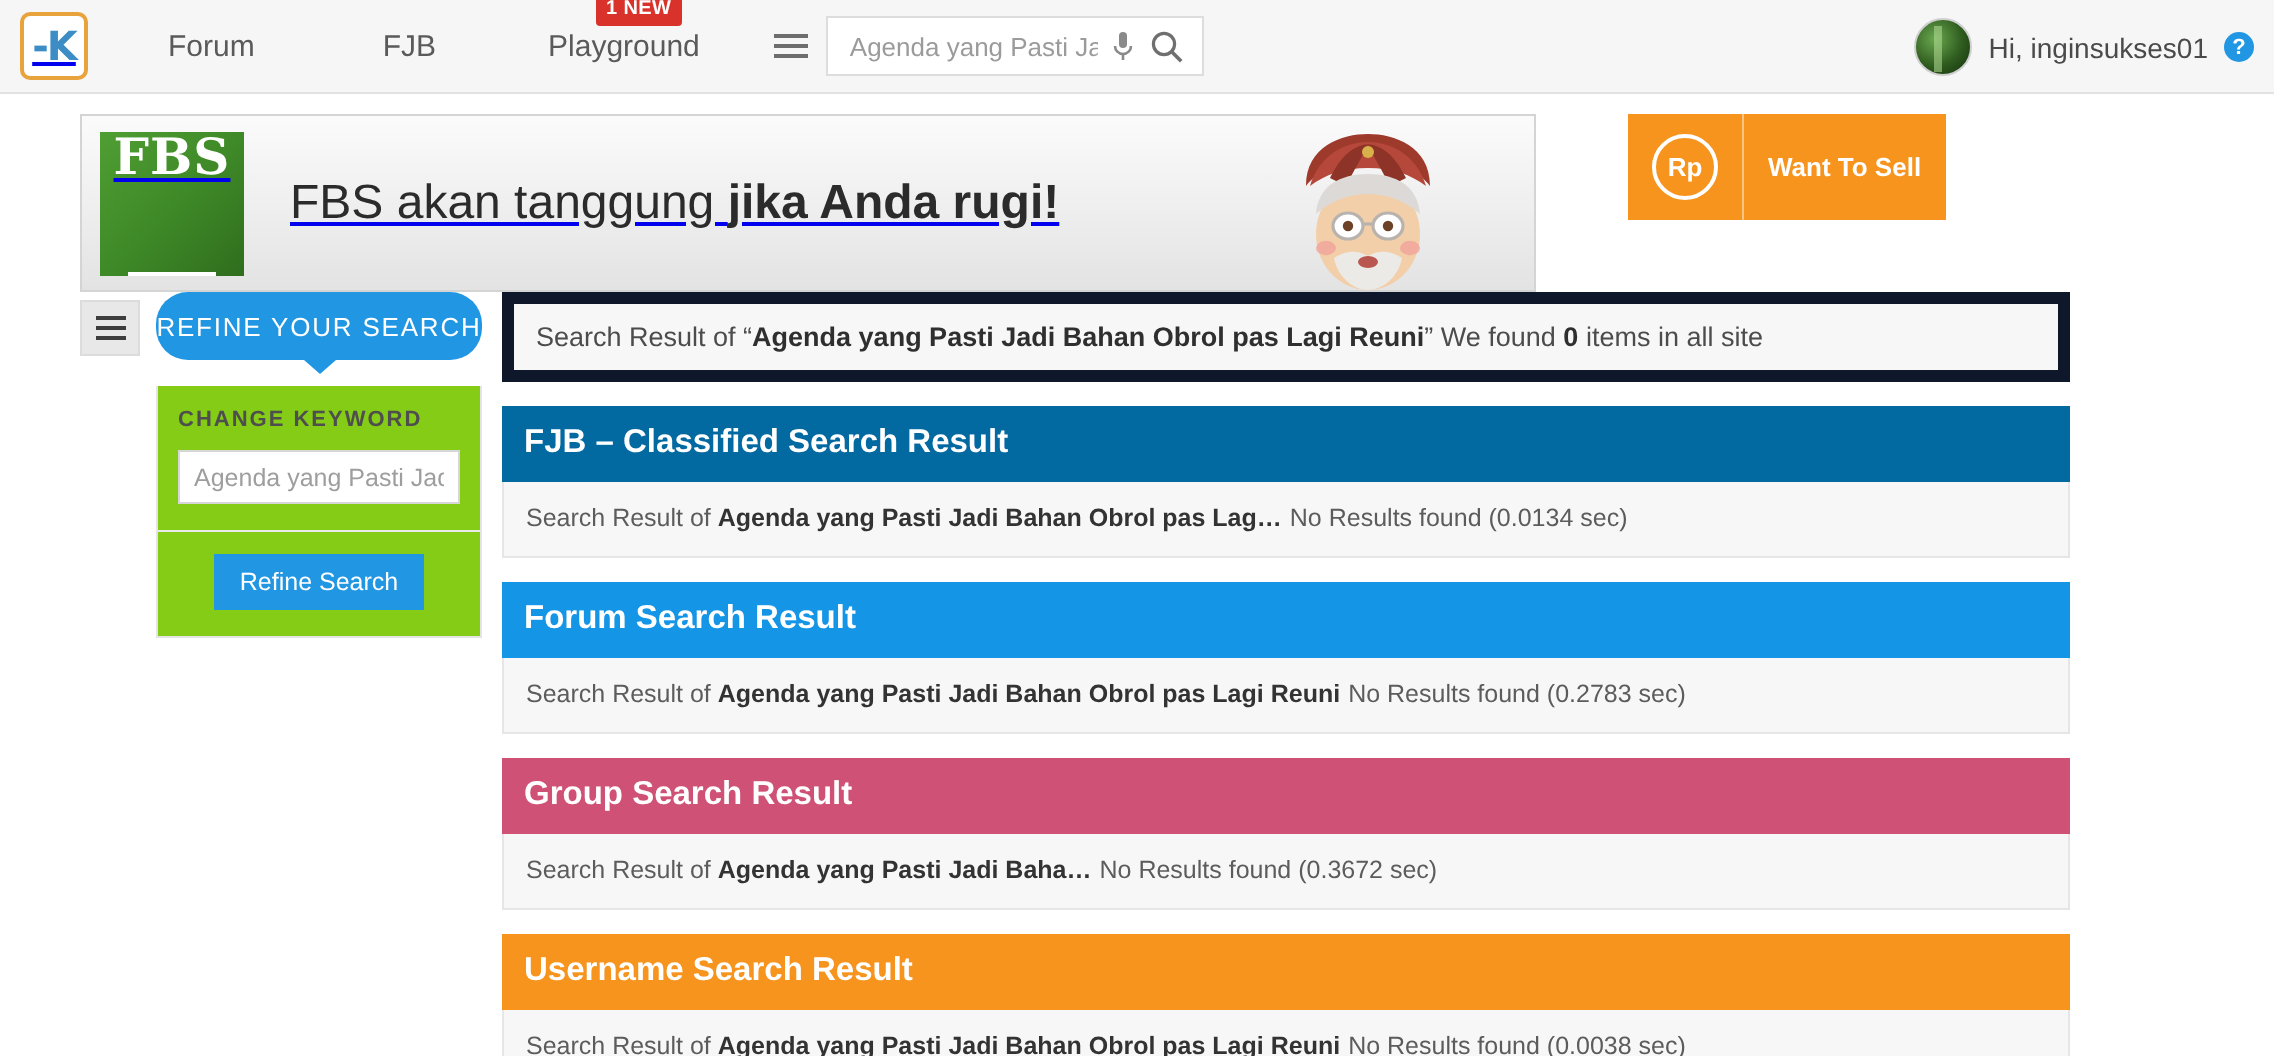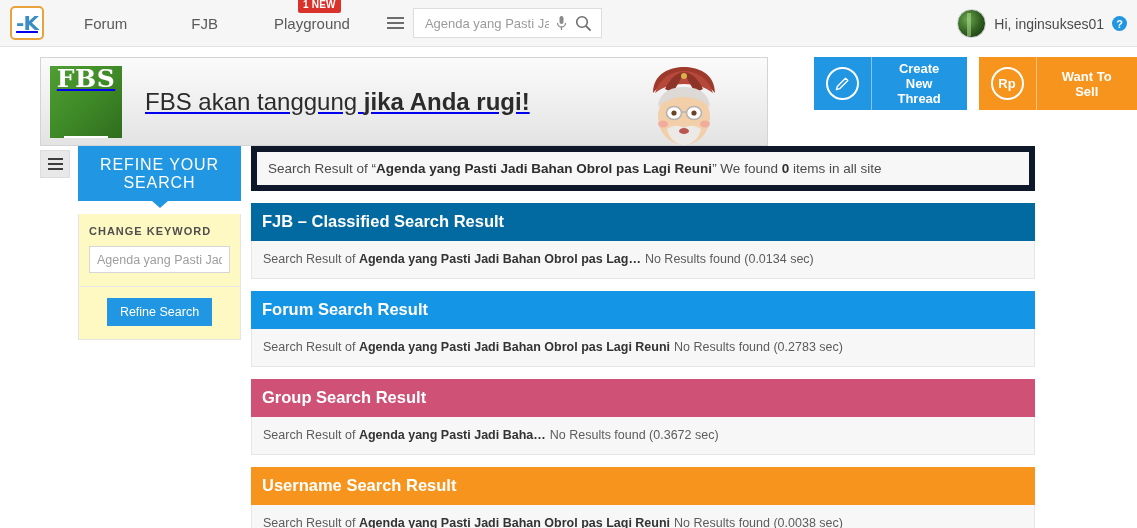--- a/index.html
+++ b/index.html
@@ -203,36 +203,37 @@
     display: flex; flex-direction: column;
     align-items: center; justify-content: center; gap: 3px;
     cursor: pointer;
   }
   .rail-btn span { display:block; width: 15px; height: 2px; background: #3d3d3d; }
 
   .sidebar { width: 163px; flex: 0 0 auto; }
   .refine-head {
     background: #2196e3;
     color: #ffffff;
-    font-size: 16px;
+    font-size: 13px;
     letter-spacing: .9px;
     text-align: center;
     padding: 10px 0 9px 0;
     position: relative;
+    border-radius: 16px;
   }
   .refine-head::after {
     content: "";
     position: absolute; left: 50%; bottom: -7px;
     transform: translateX(-50%);
     border-left: 8px solid transparent;
     border-right: 8px solid transparent;
     border-top: 7px solid #2196e3;
   }
   .refine-panel {
-    background: #fef9c3;
+    background: #84cc16;
     border: 1px solid #e4e4e4;
     border-top: 0;
     margin-top: 13px;
   }
   .refine-sec { padding: 11px 10px 13px 10px; }
   .refine-sec + .refine-sec { border-top: 1px solid #e9e9e9; text-align: center; }
   .change-kw {
     font-size: 11px;
     color: #4e4e4e;
     letter-spacing: 1px;
@@ -368,33 +369,20 @@
       <circle cx="53" cy="46" r="2.6" fill="#6b4226"></circle>
       <ellipse cx="22" cy="57" rx="5" ry="3.6" fill="#f0a39a" opacity=".8"></ellipse>
       <ellipse cx="64" cy="57" rx="5" ry="3.6" fill="#f0a39a" opacity=".8"></ellipse>
       <path d="M26 62 C32 58 38 58 43 61 C48 58 54 58 60 62 C58 72 50 78 43 78 C36 78 28 72 26 62 Z" fill="#eceae7"></path>
       <ellipse cx="43" cy="64" rx="5" ry="3" fill="#b9564f"></ellipse>
       <rect x="22" y="79" width="42" height="5" fill="#cfe4ee"></rect>
     </svg>
   </a>
 
   <div class="cta-group">
-    <a class="cta cta-blue" href="#">
-      <span class="cta-ico">
-        <span class="ring">
-          <svg width="16" height="16" viewBox="0 0 16 16" aria-hidden="true">
-            <path d="M11.5 2.2 L13.8 4.5 L5.6 12.7 L2.4 13.6 L3.3 10.4 Z" fill="none" stroke="#ffffff" stroke-width="1.4" stroke-linejoin="round"></path>
-          </svg>
-        </span>
-      </span>
-      <span class="cta-label">
-        <span>Create New</span><br>
-        <span>Thread</span>
-      </span>
-    </a>
 
     <a class="cta cta-orange" href="#">
       <span class="cta-ico">
         <span class="ring">Rp</span>
       </span>
       <span class="cta-label">Want To Sell</span>
     </a>
   </div>
 </div>
 

